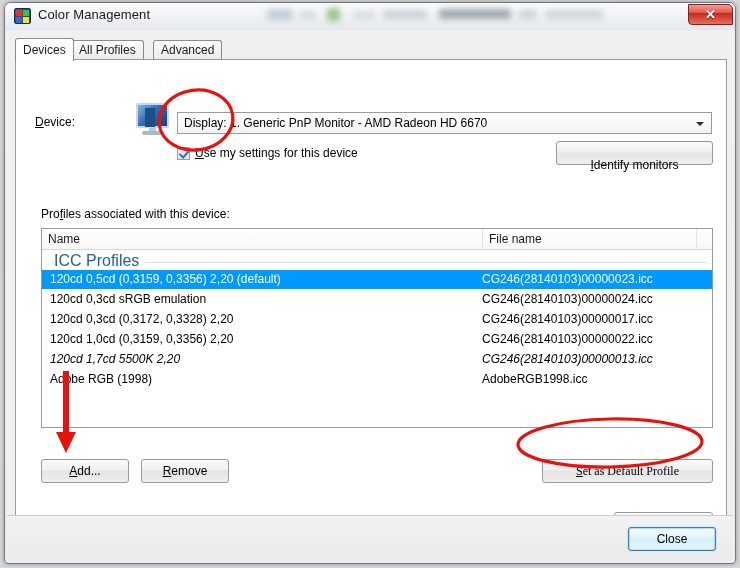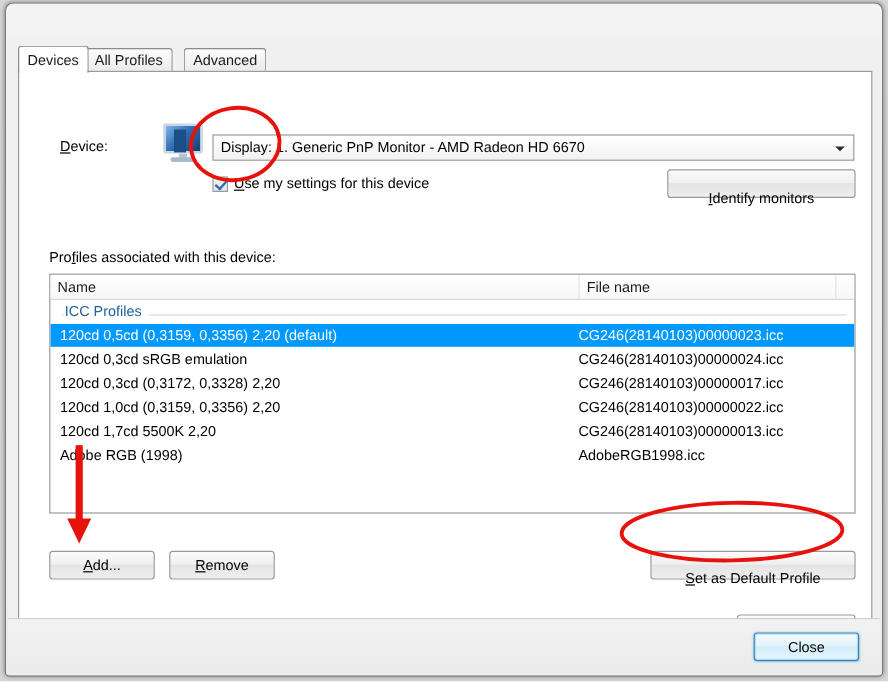--- a/index.html
+++ b/index.html
@@ -212,21 +212,21 @@
     padding:3px 0 0 6px;
     box-sizing:border-box;
     border-right:1px solid #e2e2e2;
     white-space:nowrap;
     cursor:pointer;
   }
   .lv-group {
     position:absolute; left:0; top:21px; right:0; height:19px;
   }
   .lv-group .gname {
-    position:absolute; left:12px; top:2px; font-size:12px; color:#21619c;
+    position:absolute; left:12px; top:2px; font-size:16px; color:#21619c;
     background:#fff; padding-right:6px; z-index:2; white-space:nowrap;
   }
   .lv-group .gline {
     position:absolute; left:10px; right:6px; top:12px; height:1px; background:#cfe0ef;
   }
   .lv-row {
     position:absolute; left:0; right:0; height:19px;
     font-size:12px; color:#000;
     cursor:default;
   }
@@ -264,32 +264,56 @@
     background: linear-gradient(180deg,#f4fbfe 0%,#e3f4fc 46%,#d2edfb 50%,#e7f6fd 100%);
   }
 </style>
 </head>
 <body>
 
 <div id="root">
 
   <div class="window">
 
+    <div class="titlebar">
+      <div class="glass-blur">
+        <div class="gb" style="left:0px;  top:6px;  width:26px; height:11px; background:#9fb0bf;"></div>
+        <div class="gb" style="left:33px; top:8px;  width:16px; height:8px;  background:#b9c6d1;"></div>
+        <div class="gb" style="left:60px; top:5px;  width:13px; height:13px; background:#4f9d3a;"></div>
+        <div class="gb" style="left:86px; top:8px;  width:22px; height:8px;  background:#bfc9d3;"></div>
+        <div class="gb" style="left:116px;top:7px;  width:44px; height:9px;  background:#a9b6c2;"></div>
+        <div class="gb" style="left:172px;top:6px;  width:72px; height:10px; background:#5d6a77;"></div>
+        <div class="gb" style="left:252px;top:7px;  width:18px; height:9px;  background:#aab7c3;"></div>
+        <div class="gb" style="left:278px;top:7px;  width:58px; height:9px;  background:#b2bec9;"></div>
+      </div>
+
+      <div class="titlebar-icon">
+        <i class="ti-a"></i>
+          <i class="ti-b"></i>
+          <i class="ti-c"></i>
+          <i class="ti-d"></i>
+      </div>
+      <div class="titlebar-text">Color Management</div>
+
+      <div class="close-btn">
+        <div class="x">✕</div>
+      </div>
+    </div>
 
     <div class="client">
 
       <div class="tabstrip">
         <div class="tab active" style="left:0px;">Devices</div>
         <div class="tab" style="left:56px;">All Profiles</div>
         <div class="tab" style="left:138px;">Advanced</div>
       </div>
 
       <div class="tabpage">
 
-        <div class="lbl" style="left:34px; top:55px;">
+        <div class="lbl" style="left:19px; top:55px;">
           <u>D</u>evice:
         </div>
 
         <div class="monitor-icon" style="left:116px; top:43px;">
           <div class="mi-screen">
               <div class="mi-glare"></div>
             </div>
           <div class="mi-neck"></div>
           <div class="mi-base"></div>
         </div>
@@ -334,37 +358,37 @@
             <div class="c2">CG246(28140103)00000024.icc</div>
           </div>
           <div class="lv-row" style="top:81px;">
             <div class="c1">120cd 0,3cd  (0,3172, 0,3328) 2,20</div>
             <div class="c2">CG246(28140103)00000017.icc</div>
           </div>
           <div class="lv-row" style="top:101px;">
             <div class="c1">120cd 1,0cd  (0,3159, 0,3356) 2,20</div>
             <div class="c2">CG246(28140103)00000022.icc</div>
           </div>
-          <div class="lv-row" style="top:121px;">
+          <div class="lv-row" style="top:121px;font-style:italic;">
             <div class="c1">120cd 1,7cd  5500K 2,20</div>
             <div class="c2">CG246(28140103)00000013.icc</div>
           </div>
           <div class="lv-row" style="top:141px;">
             <div class="c1">Adobe RGB (1998)</div>
             <div class="c2">AdobeRGB1998.icc</div>
           </div>
         </div>
 
         <div class="btn" style="left:25px; top:399px; width:88px; height:24px; padding-top:4px;">
           <span><u>A</u>dd...</span>
         </div>
         <div class="btn" style="left:125px; top:399px; width:88px; height:24px; padding-top:4px;">
           <span><u>R</u>emove</span>
         </div>
-        <div class="btn" style="left:526px; top:399px; width:171px; height:24px; padding-top:15px;">
+        <div class="btn" style="left:526px; top:399px; width:171px; height:24px; padding-top:4px;font-family:Liberation Serif, serif;">
           <span><u>S</u>et as Default Profile</span>
         </div>
 
         <div class="link" style="left:25px; top:461px;">Understanding color management settings</div>
         <div class="btn" style="left:598px; top:452px; width:99px; height:25px; padding-top:5px;">
           <span>Pr<u>o</u>files</span>
         </div>
       </div>
 
       <div class="footer">

